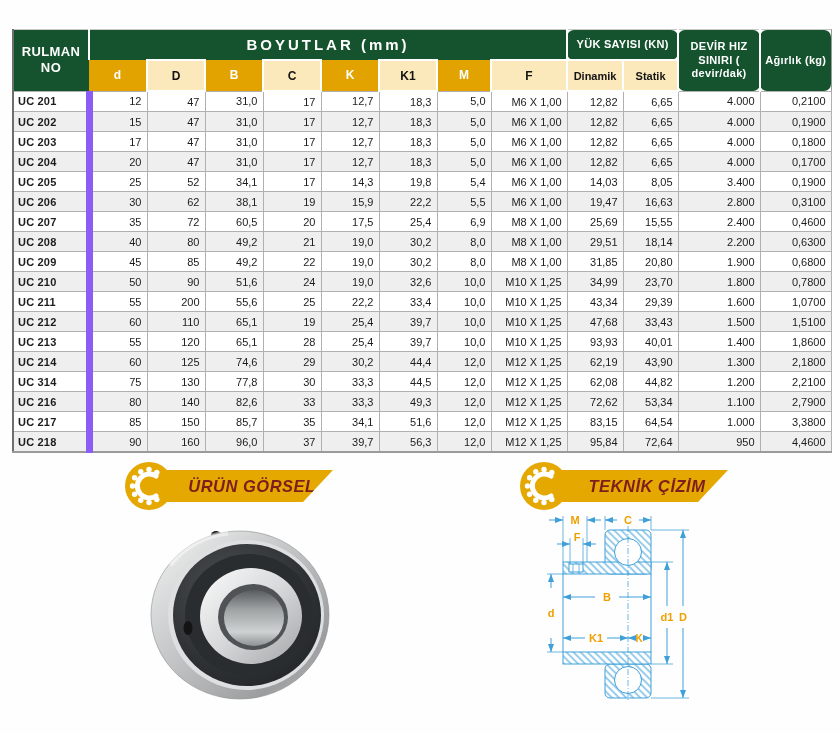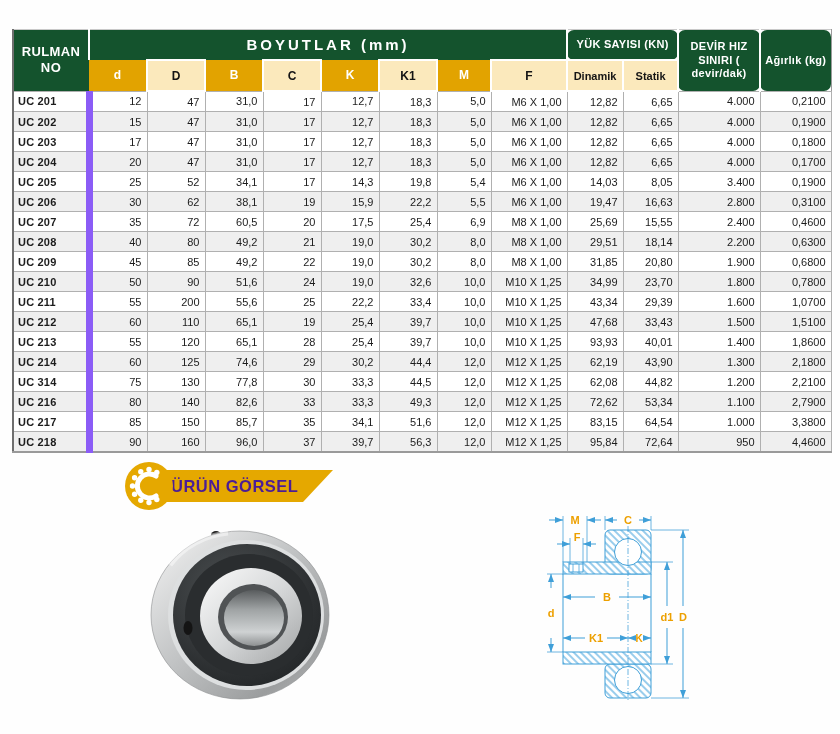--- a/index.html
+++ b/index.html
@@ -33,24 +33,25 @@
   #spec-table tbody tr:nth-child(odd){background:#ffffff;}
   #spec-table tbody td.name{
     text-align:left; font-weight:bold; padding-left:4px;
     border-right:7px solid #8b5cf6; letter-spacing:.2px;
   }
 
   
   .badge{position:absolute; height:52px;}
   .badge .banner{
     position:absolute; left:18px; top:10px; width:192px; height:32px;
-    background:#E5A800; color:#4c1d95; font-weight:bold; font-size:16.5px;
-    letter-spacing:.5px; line-height:32px; text-align:left;
+    background:#E5A800; color:#7f1d1d; font-weight:bold; font-size:16.5px;
+    letter-spacing:.5px; line-height:32px; text-align:center;
     padding-left:30px; box-sizing:border-box;
     clip-path:polygon(0 0, 100% 0, calc(100% - 30px) 100%, 0 100%);
+    font-style:italic;
   }
   .badge .logo{position:absolute; left:0; top:0; width:52px; height:52px;}
   #badge-product{left:123px; top:460px; width:215px;}
   #badge-drawing{left:518px; top:460px; width:215px;}
 
   
   #product-photo{position:absolute; left:150px; top:525px; width:192px; height:180px;}
   #tech-drawing{position:absolute; left:543px; top:510px; width:156px; height:200px;}
 
   .dimline{stroke:#3f9fd8; stroke-width:1;}
@@ -403,20 +404,38 @@
         <circle cx="11.6" cy="34.2" r="2.7"></circle>
           <circle cx="17.8" cy="40.2" r="2.7"></circle>
         <circle cx="26" cy="42.5" r="2.7"></circle>
           <circle cx="33.8" cy="39.5" r="2.7"></circle>
         <circle cx="33.8" cy="12.5" r="2.7"></circle>
       </g>
       <path d="M 33 16 A 12 12 0 1 0 33 36" fill="none" stroke="#ffffff" stroke-width="5" stroke-linecap="round"></path>
     </svg>
   </div>
 
+  <div class="badge" id="badge-drawing">
+    <div class="banner">TEKNİK ÇİZİM</div>
+    <svg class="logo" viewBox="0 0 52 52">
+      <circle cx="26" cy="26" r="24" fill="#E5A800"></circle>
+      <g fill="#ffffff">
+        <circle cx="26" cy="9.5" r="2.7"></circle>
+          <circle cx="17.8" cy="11.8" r="2.7"></circle>
+        <circle cx="11.6" cy="17.8" r="2.7"></circle>
+          <circle cx="9.5" cy="26" r="2.7"></circle>
+        <circle cx="11.6" cy="34.2" r="2.7"></circle>
+          <circle cx="17.8" cy="40.2" r="2.7"></circle>
+        <circle cx="26" cy="42.5" r="2.7"></circle>
+          <circle cx="33.8" cy="39.5" r="2.7"></circle>
+        <circle cx="33.8" cy="12.5" r="2.7"></circle>
+      </g>
+      <path d="M 33 16 A 12 12 0 1 0 33 36" fill="none" stroke="#ffffff" stroke-width="5" stroke-linecap="round"></path>
+    </svg>
+  </div>
 
   <svg id="product-photo" viewBox="0 0 192 180">
     <defs>
       <linearGradient id="gMetal" x1="0" y1="0" x2="1" y2="1">
         <stop offset="0" stop-color="#f4f4f4"></stop>
           <stop offset="0.45" stop-color="#c2c4c5"></stop>
         <stop offset="0.8" stop-color="#9b9d9e"></stop>
           <stop offset="1" stop-color="#b9bbbc"></stop>
       </linearGradient>
       <linearGradient id="gInner" x1="0" y1="0" x2="1" y2="1">

